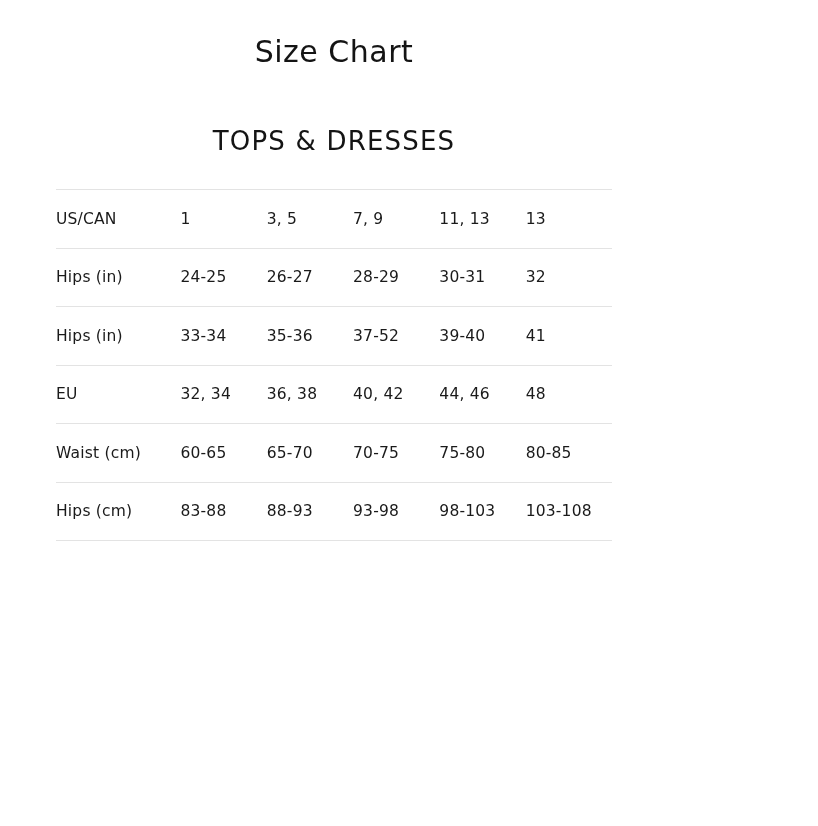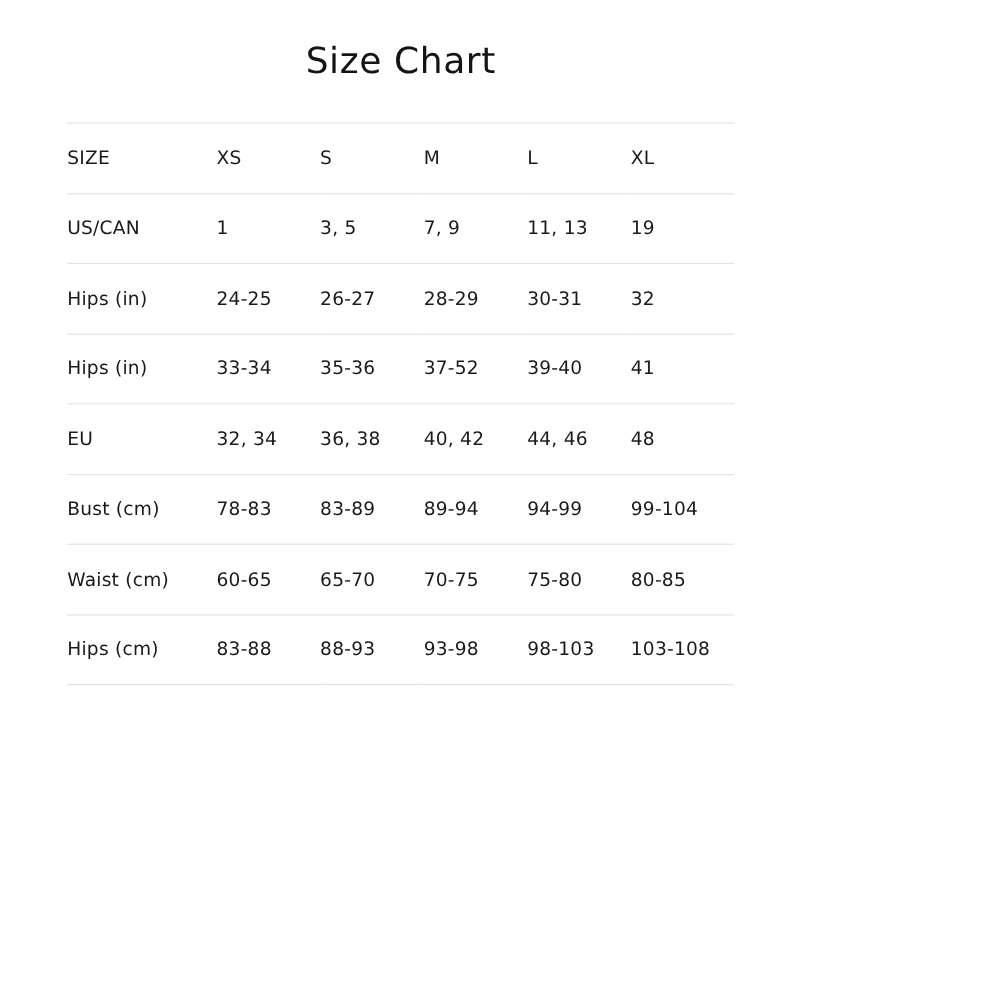--- a/index.html
+++ b/index.html
@@ -73,48 +73,41 @@
   .cell-label { padding-left: 14px; }
   .cell-val { padding-left: 4px; }
 </style>
 </head>
 <body>
 
 <div class="page">
 
   <h1 class="title">Size Chart</h1>
 
+  <h2 class="subtitle">TOPS &amp; DRESSES</h2>
 
   <div class="table-wrap">
     <table class="size-table">
       <colgroup>
         <col class="c-label">
         <col class="c-val">
         <col class="c-val">
         <col class="c-val">
         <col class="c-val">
         <col class="c-val">
       </colgroup>
       <tbody>
-        <tr>
-          <td class="cell-label">SIZE</td>
-          <td class="cell-val">XS</td>
-          <td class="cell-val">S</td>
-          <td class="cell-val">M</td>
-          <td class="cell-val">L</td>
-          <td class="cell-val">XL</td>
-        </tr>
 
         <tr>
           <td class="cell-label">US/CAN</td>
           <td class="cell-val">1</td>
           <td class="cell-val">3, 5</td>
           <td class="cell-val">7, 9</td>
           <td class="cell-val">11, 13</td>
-          <td class="cell-val">19</td>
+          <td class="cell-val">13</td>
         </tr>
 
 
         <tr>
           <td class="cell-label">Hips (in)</td>
           <td class="cell-val">24-25</td>
           <td class="cell-val">26-27</td>
           <td class="cell-val">28-29</td>
           <td class="cell-val">30-31</td>
           <td class="cell-val">32</td>
@@ -133,28 +126,20 @@
         <tr>
           <td class="cell-label">EU</td>
           <td class="cell-val">32, 34</td>
           <td class="cell-val">36, 38</td>
           <td class="cell-val">40, 42</td>
           <td class="cell-val">44, 46</td>
           <td class="cell-val">48</td>
         </tr>
 
 
-        <tr>
-          <td class="cell-label">Bust (cm)</td>
-          <td class="cell-val">78-83</td>
-          <td class="cell-val">83-89</td>
-          <td class="cell-val">89-94</td>
-          <td class="cell-val">94-99</td>
-          <td class="cell-val">99-104</td>
-        </tr>
 
         <tr>
           <td class="cell-label">Waist (cm)</td>
           <td class="cell-val">60-65</td>
           <td class="cell-val">65-70</td>
           <td class="cell-val">70-75</td>
           <td class="cell-val">75-80</td>
           <td class="cell-val">80-85</td>
         </tr>
 

